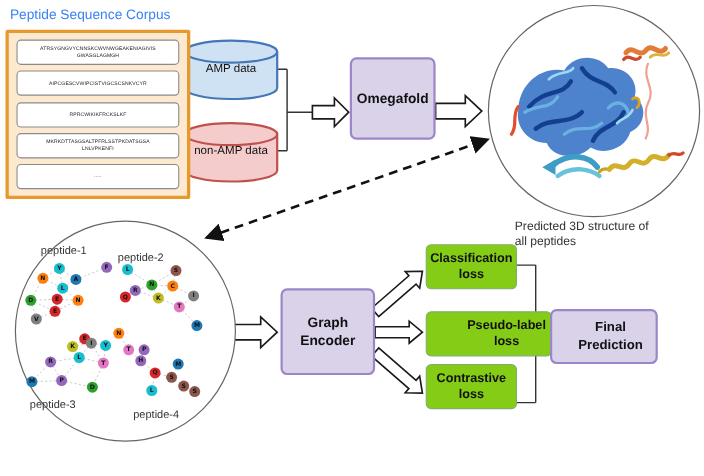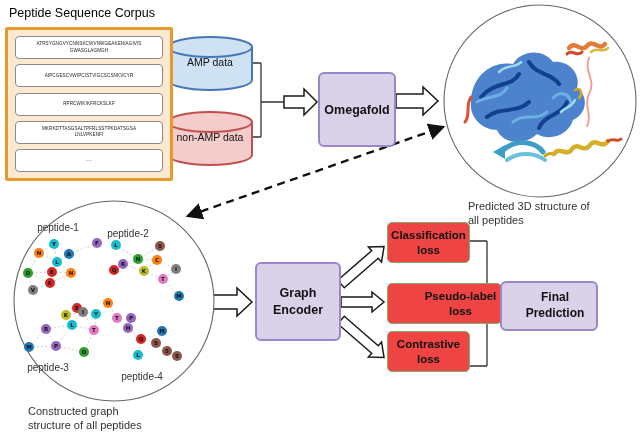--- a/index.html
+++ b/index.html
@@ -2,36 +2,36 @@
 <html><head>
 <meta charset="utf-8">
 <style>
   html,body{margin:0;padding:0;background:#fff;}
   #canvas{position:relative;width:640px;height:433px;background:#fff;
           font-family:"Liberation Sans",sans-serif;overflow:hidden;}
   .abs{position:absolute;}
   .pre{white-space:pre-line;}
 
   
-  #corpus-title{left:9px;top:6px;font-size:12.5px;color:#000000;}
+  #corpus-title{left:9px;top:6px;font-size:12.5px;color:#3b82f6;}
   #corpus-box{left:5px;top:27px;width:148px;height:136px;border:3px solid #e69a2e;
               background:#fde9d0;border-radius:2px;display:flex;flex-direction:column;
               justify-content:space-between;padding:6px 7px;box-sizing:content-box;}
   .seq-box{background:#fff;border:1px solid #8a8a8a;border-radius:4px;height:21px;
            display:flex;align-items:center;justify-content:center;text-align:center;
            font-size:4.6px;line-height:1.35;color:#222;letter-spacing:.1px;}
 
   
   .purple-box{background:#d9d2e9;border:2px solid #9a86c8;border-radius:6px;
               display:flex;align-items:center;justify-content:center;text-align:center;
               font-weight:bold;color:#111;}
-  .green-box{background:#ef4444;border:1.5px solid #7faf6b;border-radius:5px;
+  .green-box{background:#84cc16;border:1.5px solid #7faf6b;border-radius:5px;
              display:flex;align-items:center;justify-content:center;text-align:center;
              font-weight:bold;color:#111;font-size:11.5px;line-height:1.25;}
-  #omegafold-box{left:318px;top:72px;width:74px;height:71px;font-size:12.5px;}
+  #omegafold-box{left:318px;top:52px;width:74px;height:71px;font-size:12.5px;}
   #graph-encoder-box{left:255px;top:262px;width:82px;height:75px;font-size:12.5px;line-height:1.3;}
   #final-prediction-box{left:500px;top:281px;width:82px;height:46px;font-size:12px;line-height:1.3;padding-left:12px;}
   #loss-classification{left:387px;top:222px;width:81px;height:39px;}
   #loss-pseudo{left:387px;top:283px;width:81px;height:39px;padding-left:32px;}
   #loss-contrastive{left:387px;top:331px;width:81px;height:39px;}
 
   
   .cyl-label{font-size:10.5px;color:#111;text-align:center;}
   #amp-label{left:168px;top:56px;width:84px;}
   #nonamp-label{left:168px;top:131px;width:84px;}
@@ -273,22 +273,20 @@
     <div class="seq-box pre">.....</div>
   </div>
 
   <div class="abs cyl-label" id="amp-label">AMP data</div>
   <div class="abs cyl-label" id="nonamp-label">non-AMP data</div>
 
   <div class="abs purple-box" id="omegafold-box">Omegafold</div>
 
   <div class="abs caption pre" id="predicted-caption">Predicted 3D structure of
 all peptides</div>
-  <div class="abs caption pre" id="graph-caption">Constructed graph
-structure of all peptides</div>
 
   <div class="abs purple-box pre" id="graph-encoder-box">Graph
 Encoder</div>
 
   <div class="abs green-box pre" id="loss-classification">Classification
 loss</div>
   <div class="abs green-box pre" id="loss-pseudo">Pseudo-label
 loss</div>
   <div class="abs green-box pre" id="loss-contrastive">Contrastive
 loss</div>

